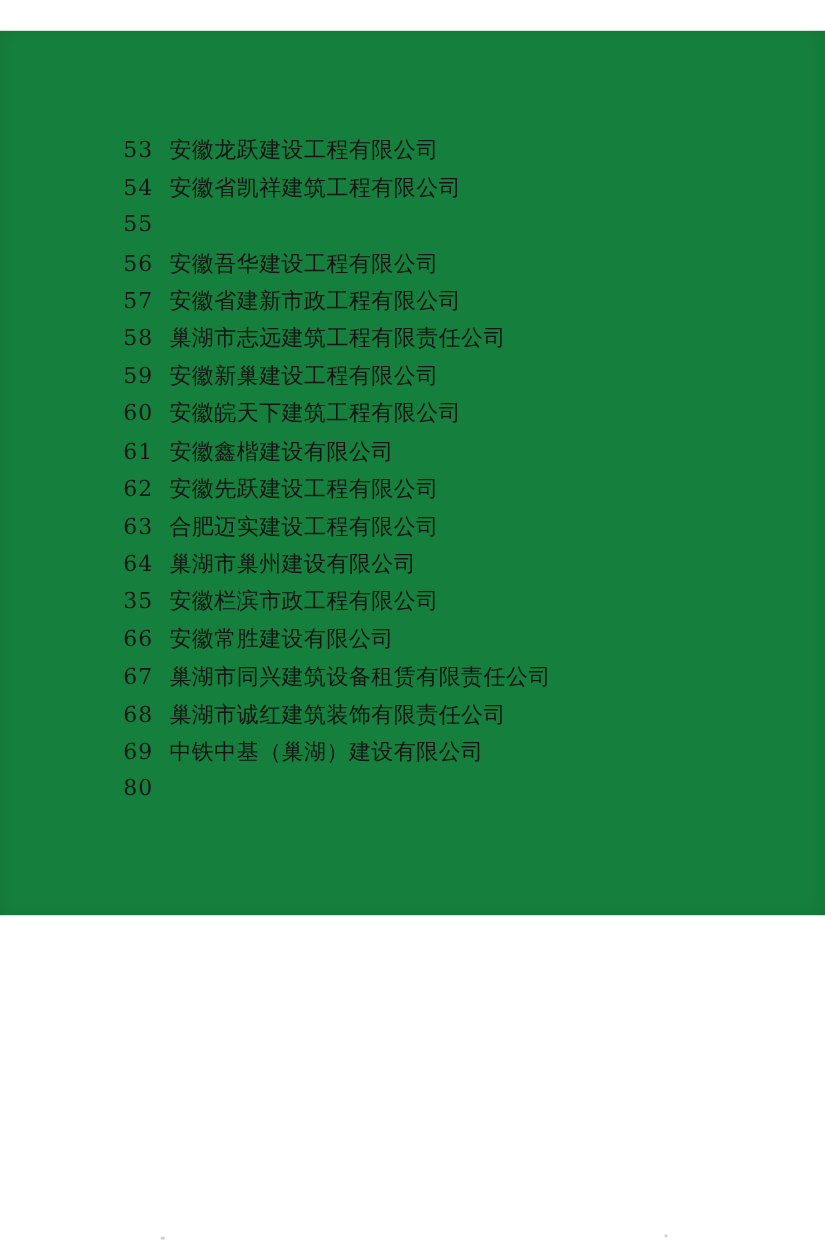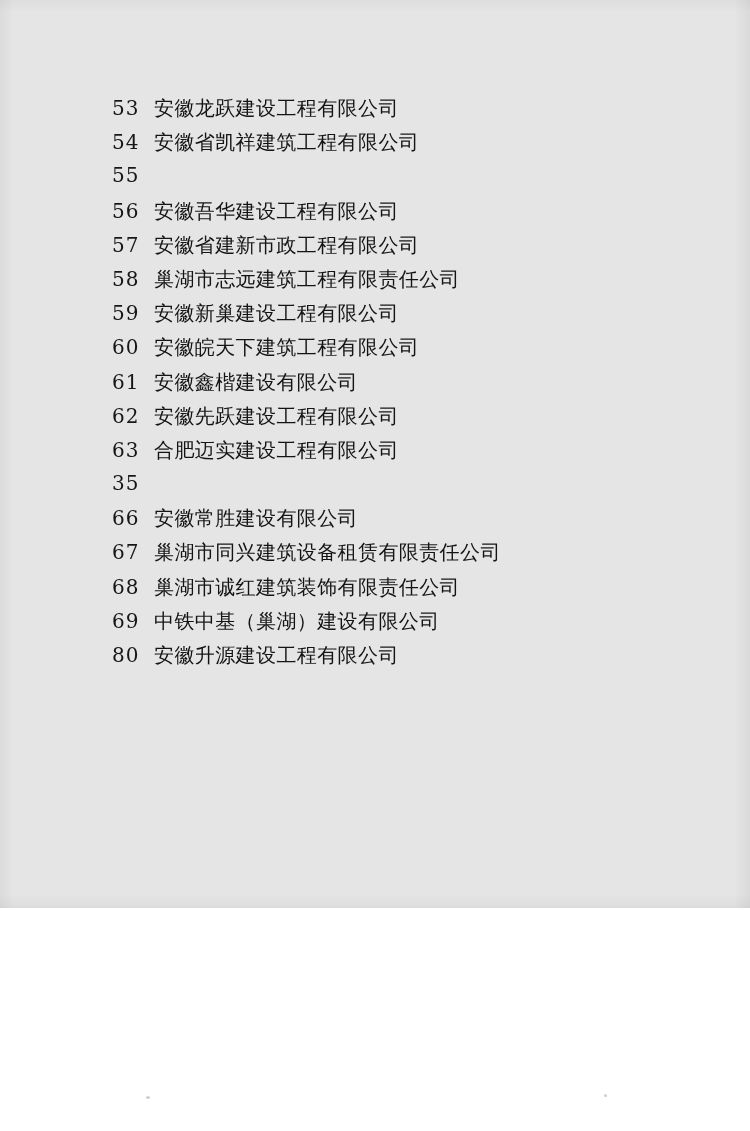--- a/index.html
+++ b/index.html
@@ -10,23 +10,24 @@
     width: 750px;
     height: 1131px;
     background: #ffffff;
     font-family: "DejaVu Sans", "Liberation Sans", sans-serif;
     color: #1a1a1a;
     overflow: hidden;
   }
   .page {
     position: relative;
     width: 750px;
-    height: 908px;
-    background: #e5e5e5;
+    height: 804px;
+    background: #15803d;
     box-sizing: border-box;
+    margin-top: 28px;
   }
   
   .page::before {
     content: "";
     position: absolute;
     top: 0; left: 0;
     width: 100%;
     height: 100%;
     pointer-events: none;
     background:
@@ -112,40 +113,44 @@
     </div>
     <div class="entry">
       <span class="entry-num">62</span>
       <span class="entry-name">安徽先跃建设工程有限公司</span>
     </div>
     <div class="entry">
       <span class="entry-num">63</span>
       <span class="entry-name">合肥迈实建设工程有限公司</span>
     </div>
     <div class="entry">
+      <span class="entry-num">64</span>
+      <span class="entry-name">巢湖市巢州建设有限公司</span>
+    </div>
+    <div class="entry">
       <span class="entry-num">35</span>
+      <span class="entry-name">安徽栏滨市政工程有限公司</span>
     </div>
     <div class="entry">
       <span class="entry-num">66</span>
       <span class="entry-name">安徽常胜建设有限公司</span>
     </div>
     <div class="entry">
       <span class="entry-num">67</span>
       <span class="entry-name">巢湖市同兴建筑设备租赁有限责任公司</span>
     </div>
     <div class="entry">
       <span class="entry-num">68</span>
       <span class="entry-name">巢湖市诚红建筑装饰有限责任公司</span>
     </div>
     <div class="entry">
       <span class="entry-num">69</span>
       <span class="entry-name">中铁中基（巢湖）建设有限公司</span>
     </div>
     <div class="entry">
       <span class="entry-num">80</span>
-      <span class="entry-name">安徽升源建设工程有限公司</span>
     </div>
 
   </div>
 
   <div class="speck s1"></div>
   <div class="speck s2"></div>
 </div>
 
 </body></html>

